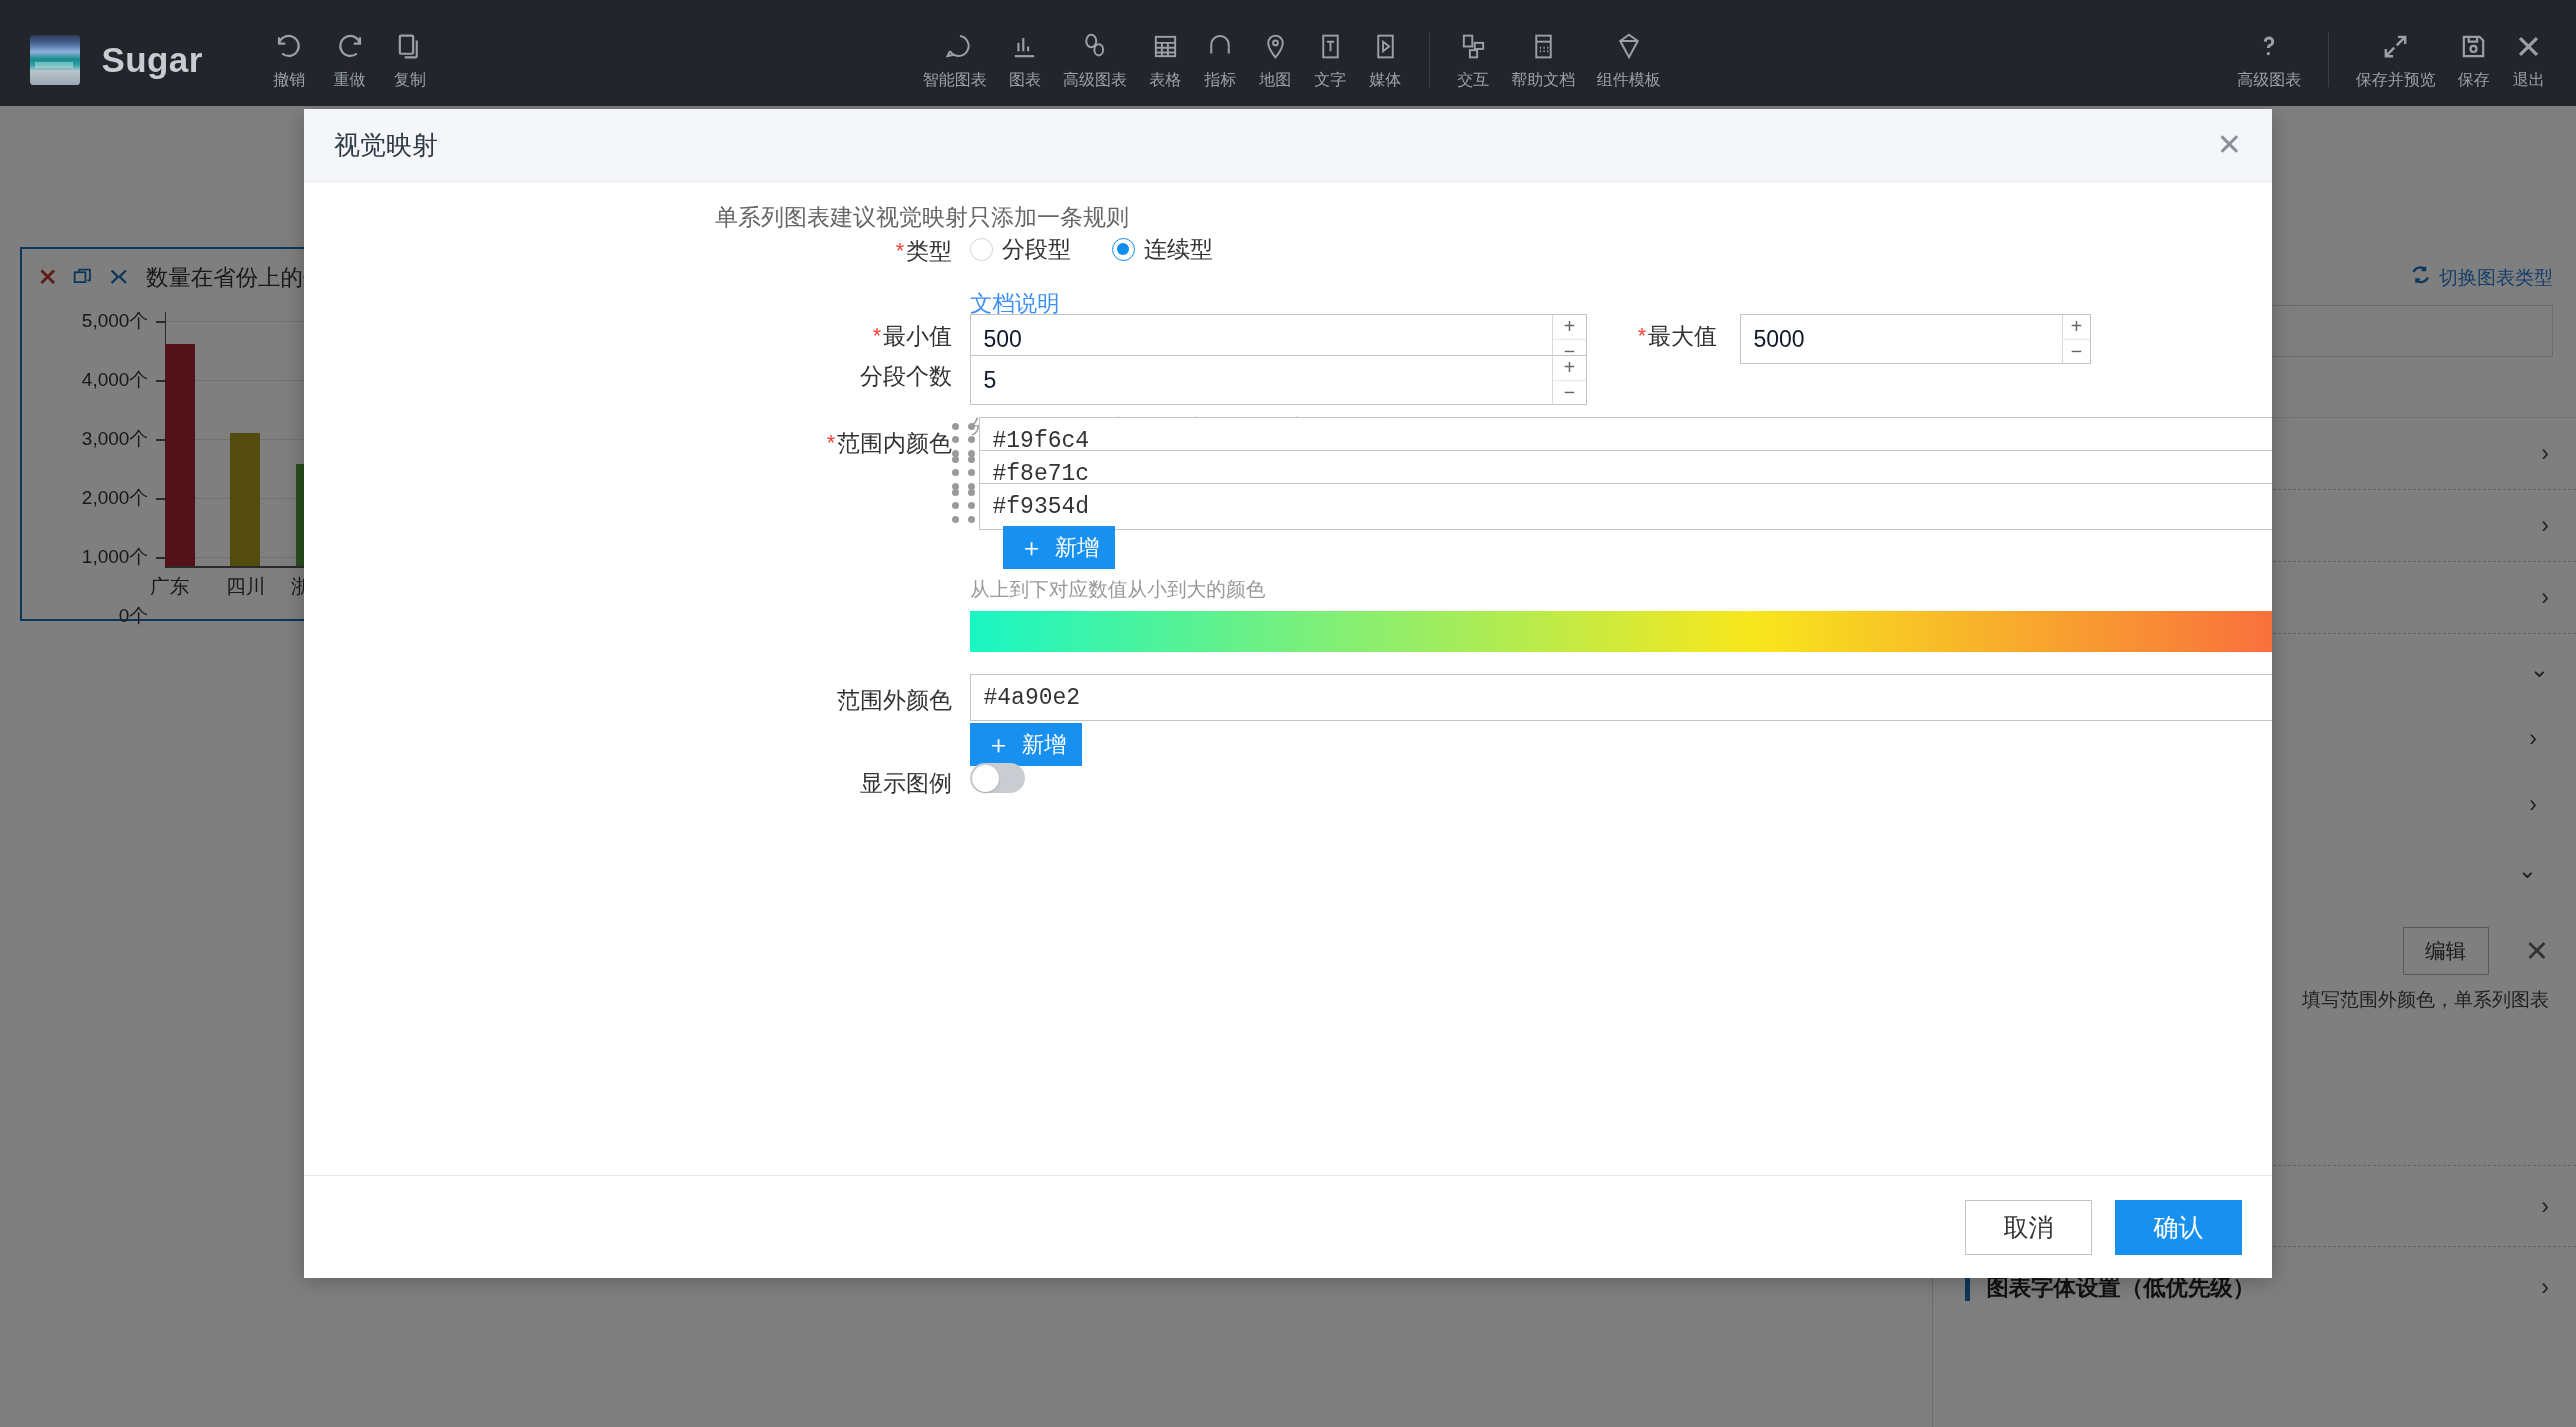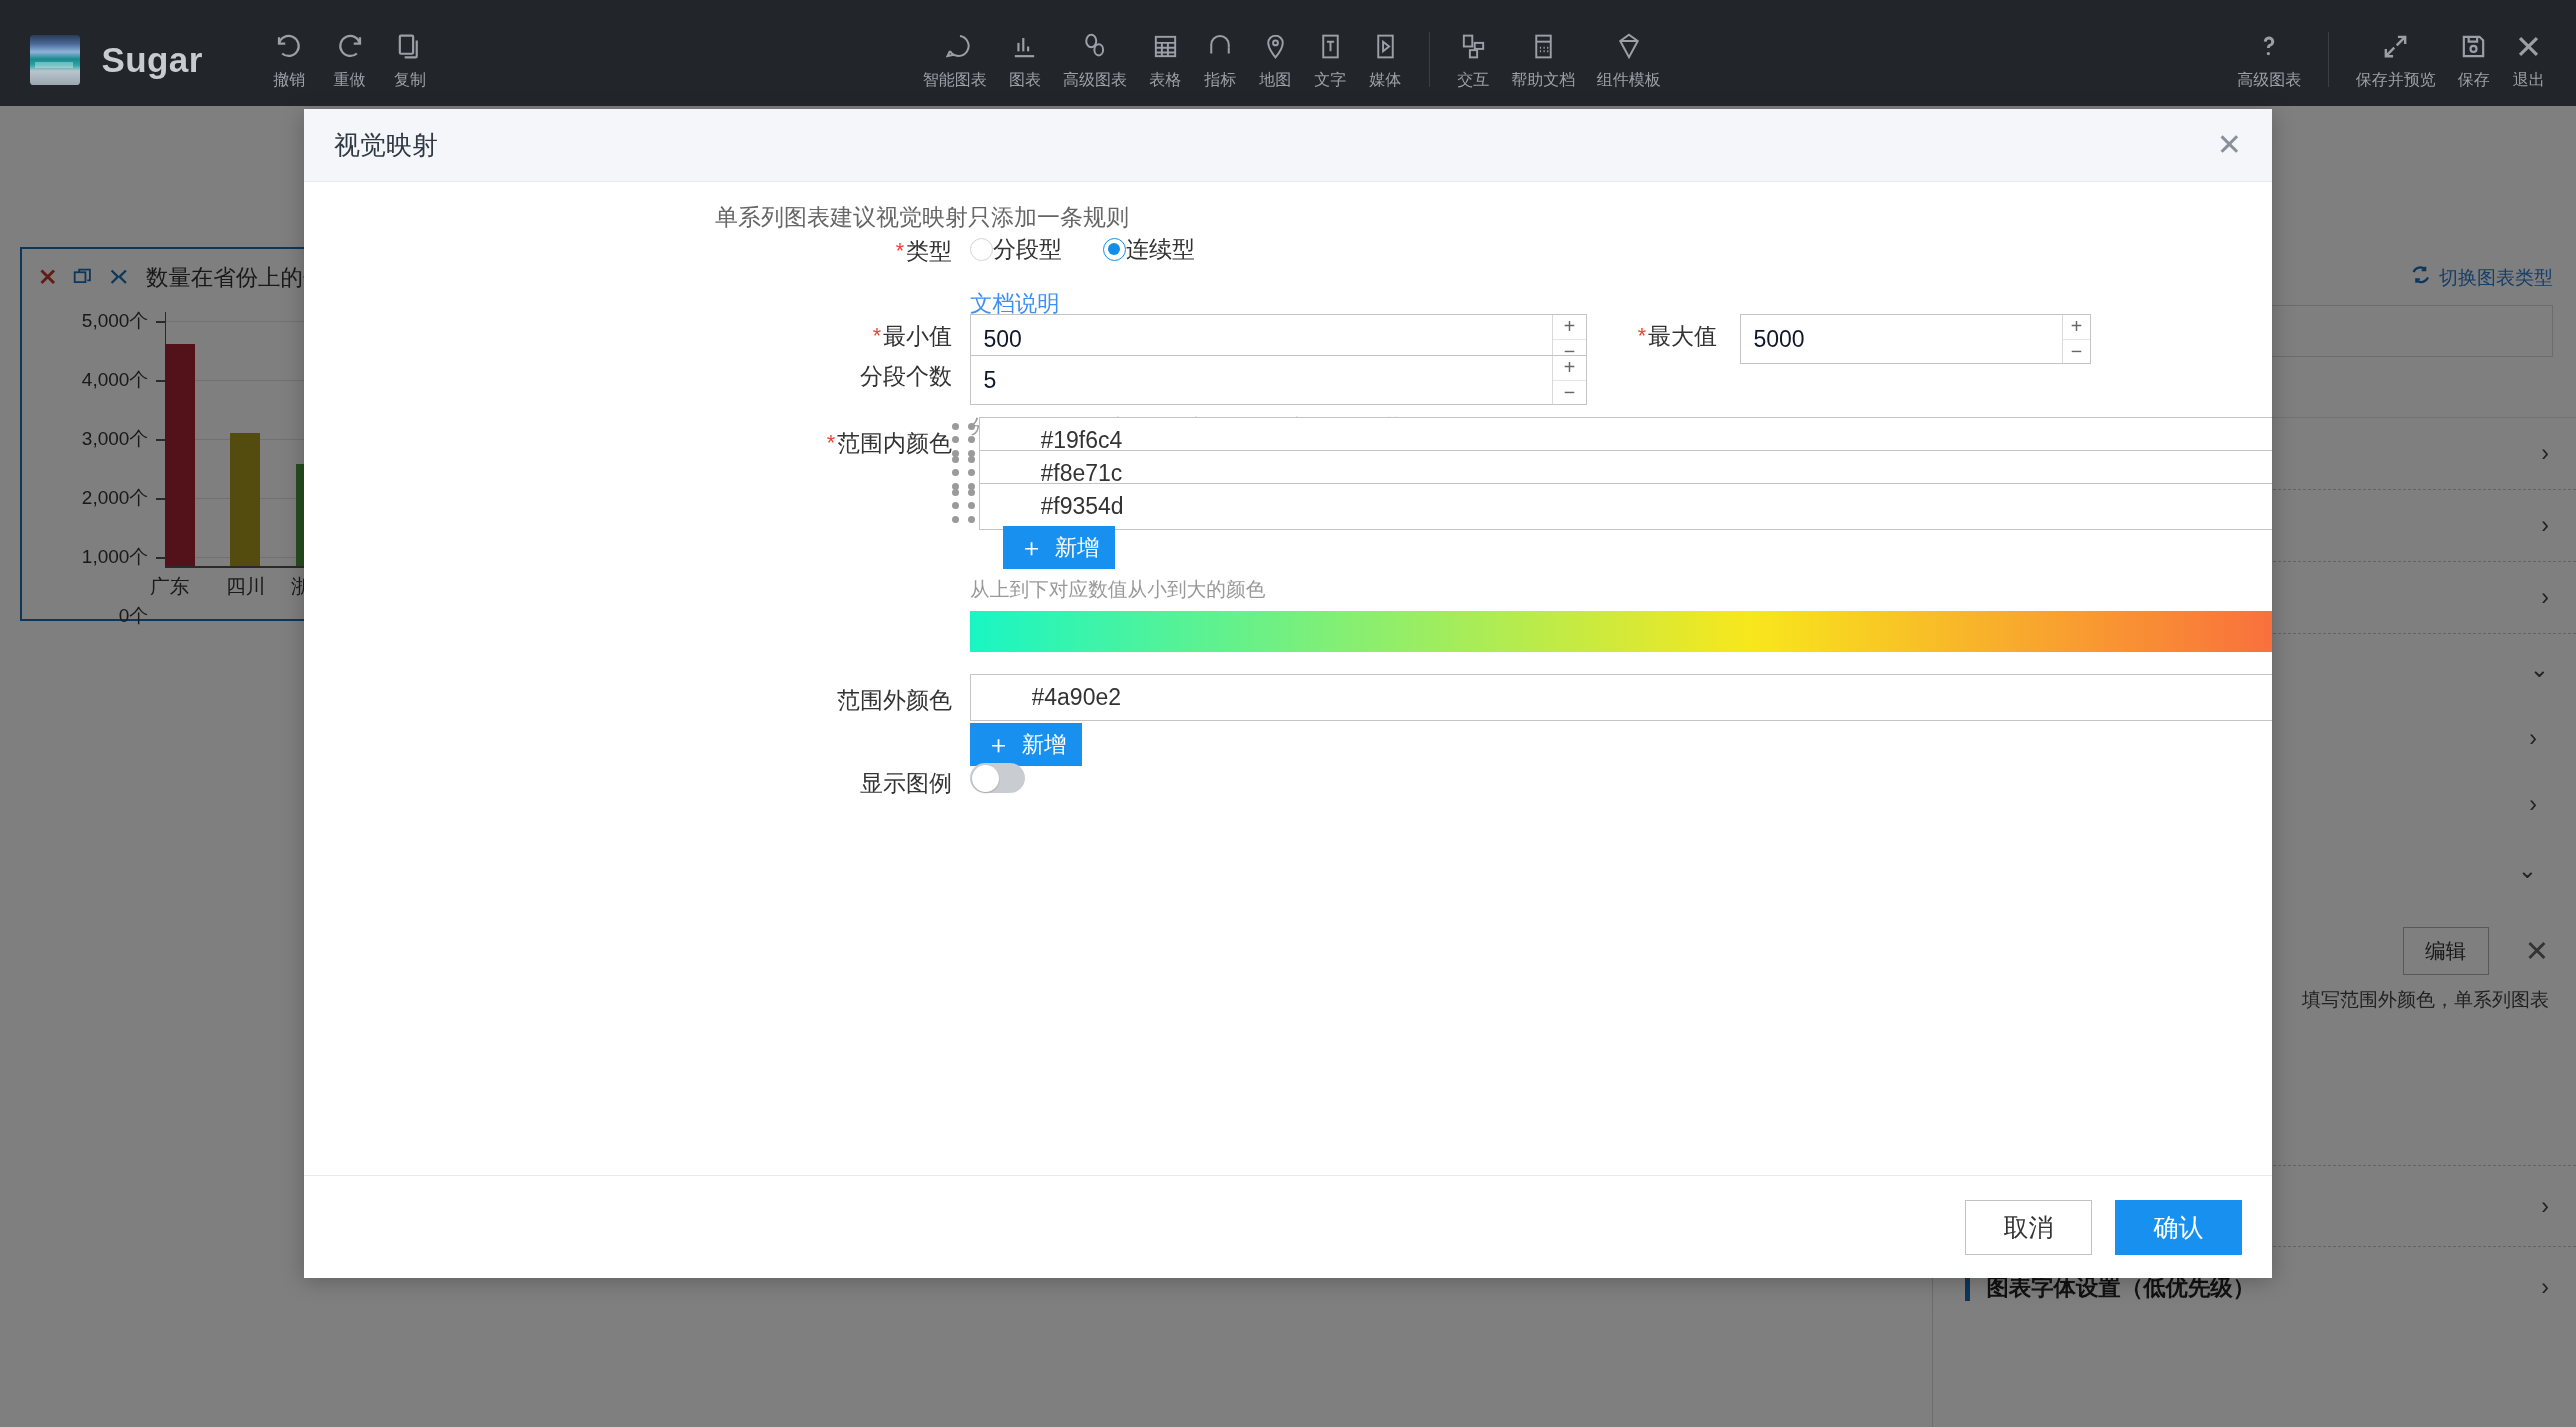--- a/index.html
+++ b/index.html
@@ -138,21 +138,21 @@
     width: 127px; height: 55px; cursor:pointer;
   }
 
   
   .hint-top { position:absolute; left: 411px; top: 19.7px; font-size: 23px; color:#666; }
   .frow { position: absolute; display: flex; align-items: center; }
   .flabel { font-size: 23px; color:#333; text-align: right; white-space: nowrap; }
   .req { color:#f04134; font-size: 21.5px; margin-right: 1.8px; }
 
   .radio-wrap { display:flex; align-items:center; gap: 41px; }
-  .radio { display:flex; align-items:center; gap: 0; cursor:pointer; }
+  .radio { display:flex; align-items:center; gap: 9px; cursor:pointer; }
   .rdot { width: 23px; height: 23px; border-radius: 50%; border: 1.8px solid #d4d4d4; background:#fff; }
   .rdot.on {
     border-color:#108ee9; background:#fff; position:relative;
   }
   .rdot.on::after {
     content:""; position:absolute; left:3.6px; top:3.6px; width:12.5px; height:12.5px;
     border-radius:50%; background:#108ee9;
   }
   .rlabel { font-size: 23px; color:#333; }
   .doclink { font-size: 22.4px; color:#3d8ef5; cursor:pointer; }
@@ -178,21 +178,21 @@
     width: 27px; height: 36px; display:grid; grid-template-columns: 1fr 1fr;
     grid-template-rows: repeat(3,1fr); gap: 4.5px 5.4px; cursor: grab;
   }
   .dragdots i { width:7.2px; height:7.2px; border-radius:50%; background:#9a9a9a; display:block; }
   .cinput {
     display:flex; align-items:center; border:0.9px solid #c4c4c4; background:#fff;
     height: 47px; width: 1480px;
   }
   .cinput input {
     flex:1; border:none; outline:none; font-size: 23px; color:#333; padding: 0 12.5px;
-    font-family: Liberation Sans, sans-serif; background:transparent;margin-left:48px;
+    font-family: Liberation Mono, monospace; background:transparent;
   }
 
   .addbtn {
     background:#1890f0; color:#fff; border:none; font-size: 22.4px; height: 43px;
     padding: 0 16px; display:flex; align-items:center; gap: 10.7px; cursor:pointer;
     font-family:"Liberation Sans", sans-serif;
   }
   .addbtn .plus { font-size: 25px; line-height: 1; }
 
   .gradbar { position:absolute; height: 41px; }

